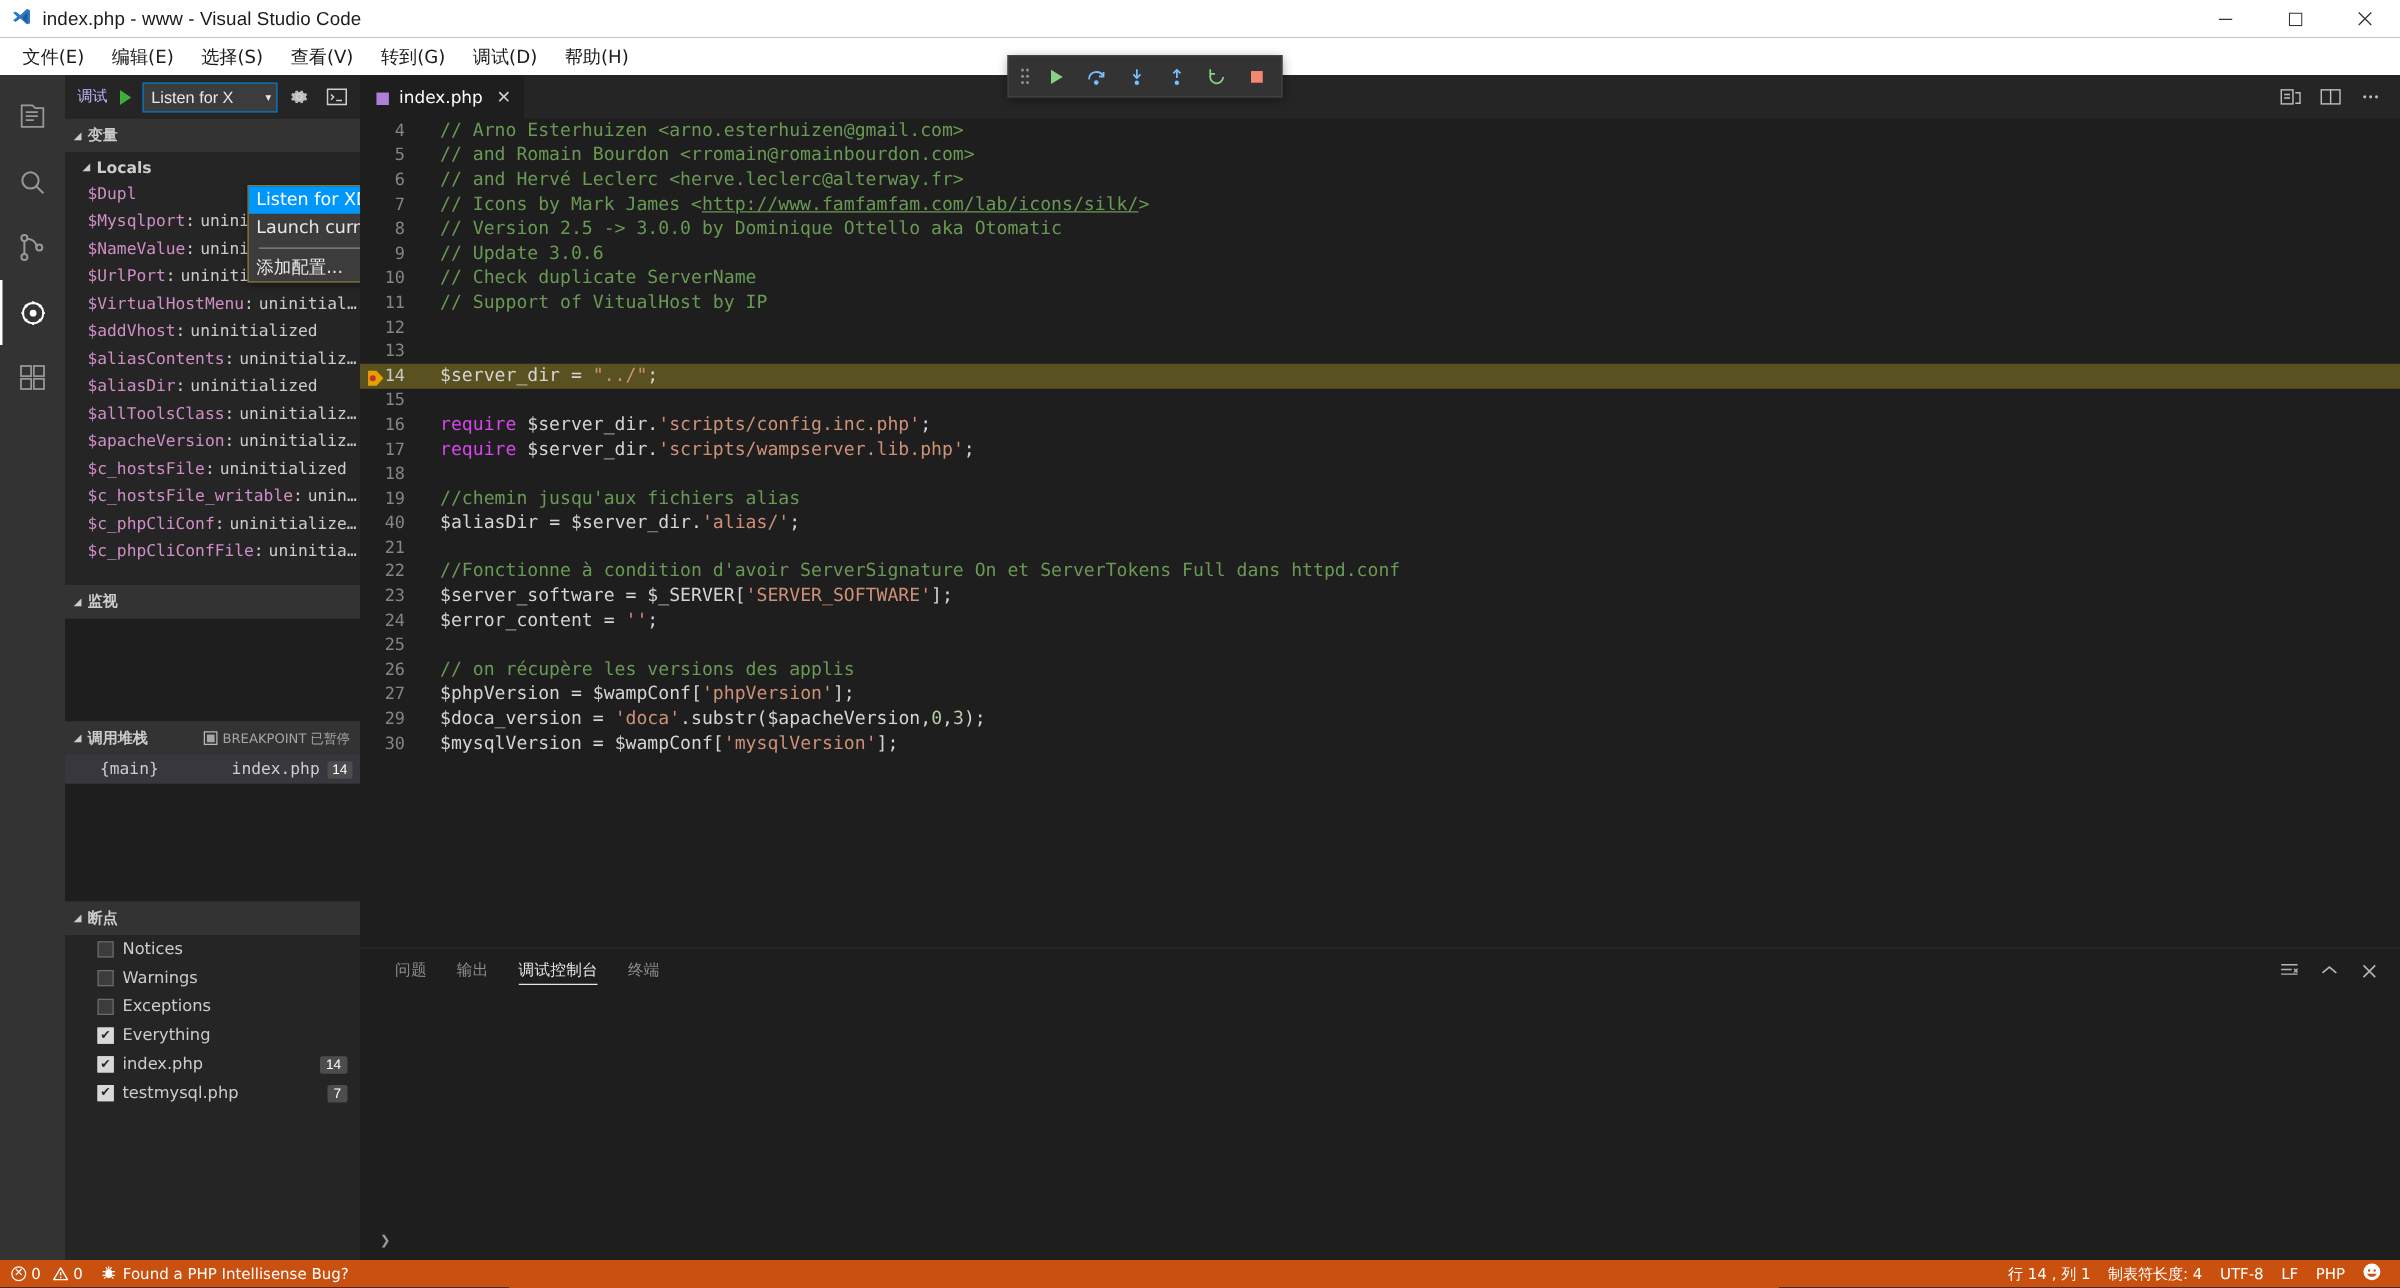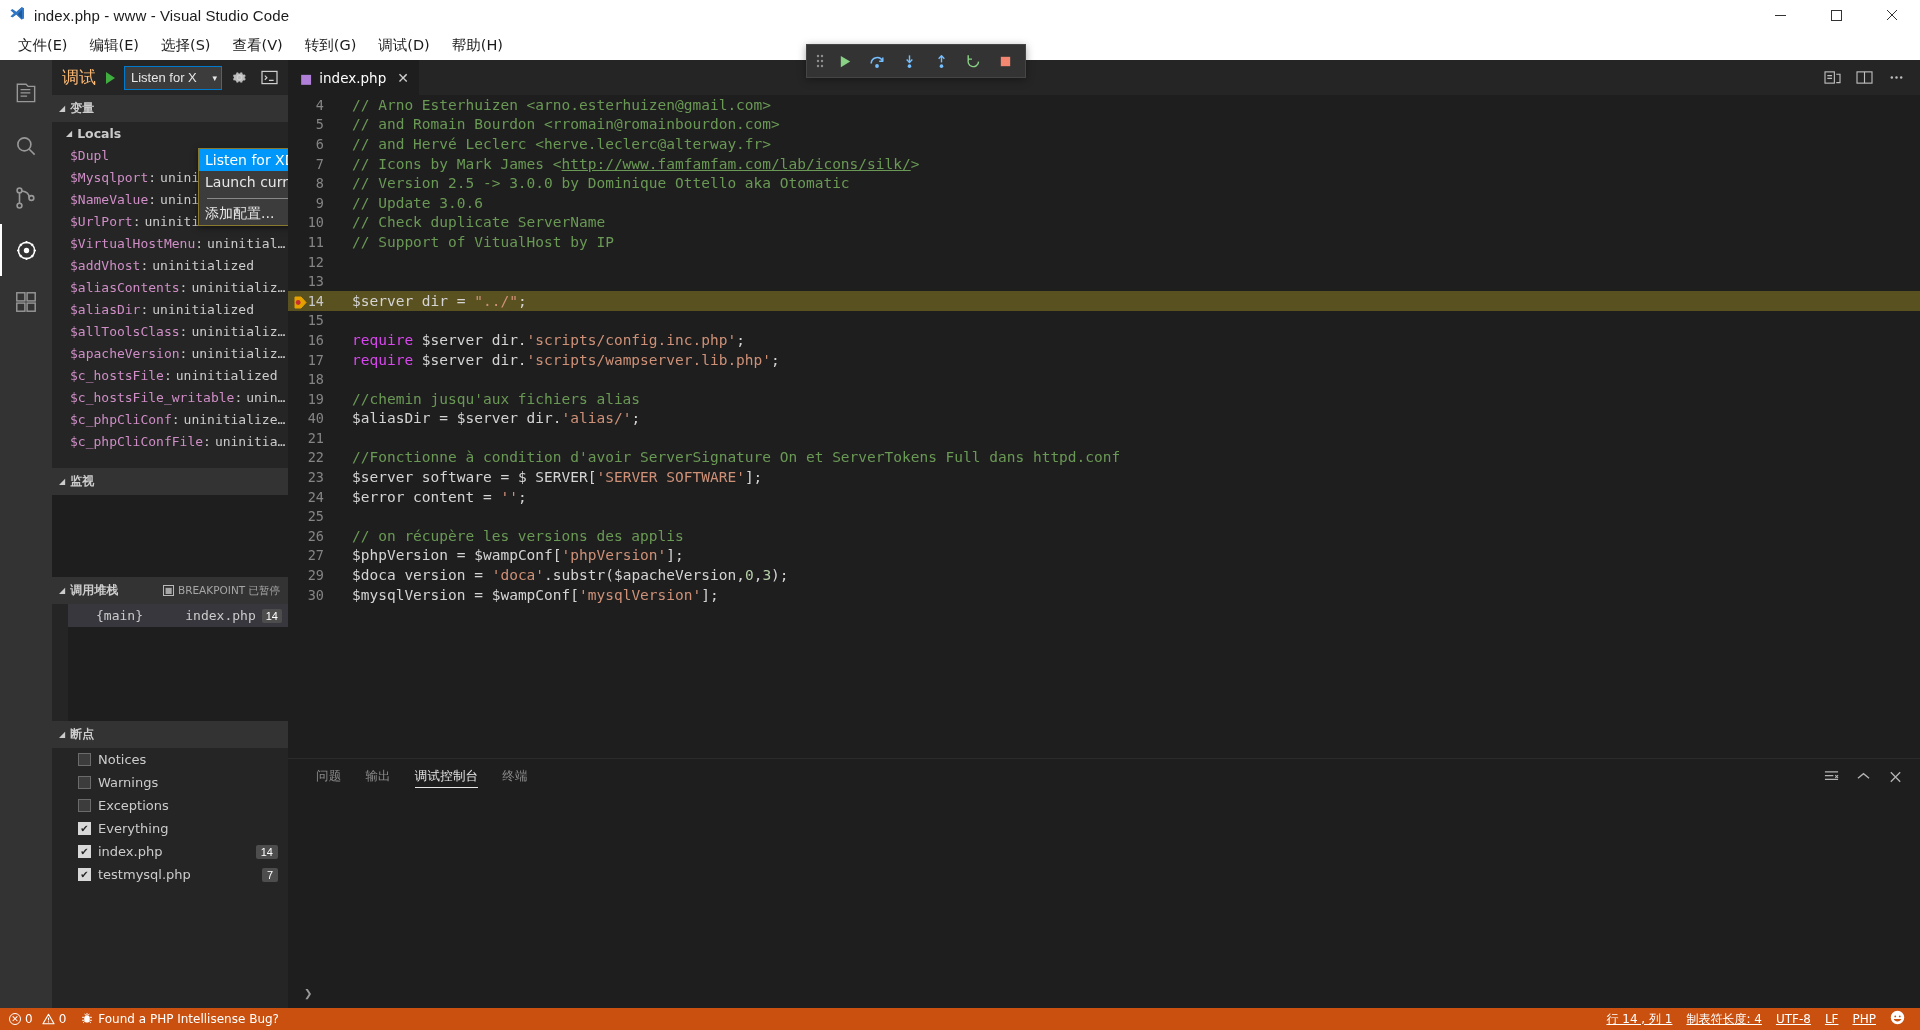--- a/index.html
+++ b/index.html
@@ -50,21 +50,21 @@
 
   
   .sidebar {
     width: 236px; flex: 0 0 236px; background: #252526; position: relative;
     display: flex; flex-direction: column; overflow: hidden;
   }
   .debug-toolbar {
     height: 35px; display: flex; align-items: center; padding: 0 6px 0 10px; gap: 4px;
     flex: 0 0 35px;
   }
-  .dt-label { font-size: 17px; color: #fdba74; font-family: Liberation Sans, sans-serif; }
+  .dt-label { font-size: 12px; color: #c4b5fd; font-family: Liberation Sans, sans-serif; }
   .dt-play { width: 20px; display: flex; align-items: center; justify-content: center; }
   .dt-select {
     flex: 1 1 auto; height: 24px; background: #3c3c3c; border: 1px solid #007acc;
     display: flex; align-items: center; padding: 0 4px 0 6px; font-size: 13px; color: #e7e7e7;
     position: relative; max-width: 108px;
   }
   .dt-select .val { overflow: hidden; white-space: nowrap; text-overflow: clip; flex: 1 1 auto; }
   .dt-select .caret { font-size: 9px; margin-left: 2px; }
   .dt-gear, .dt-console { width: 26px; display: flex; align-items: center; justify-content: center; opacity: .9; }
 
@@ -87,21 +87,21 @@
   .varrow {
     height: 22px; display: flex; align-items: center; padding-left: 18px;
     font-family: "DejaVu Sans Mono", "Liberation Mono", monospace; font-size: 13px;
     white-space: nowrap; overflow: hidden;
   }
   .vname { color: #cf8ec6; }
   .vsep { color: #cccccc; }
   .vval { color: #cccccc; margin-left: 4px; }
 
   .watchpane { flex: 0 0 82px; background: #1e1e1e; }
-  .callstackpane { flex: 0 0 117px; background: #1e1e1e; margin-left: 16px; }
+  .callstackpane { flex: 0 0 117px; background: #1e1e1e; }
   .cs-row {
     height: 23px; background: #37373d; display: flex; align-items: center;
     font-family: "DejaVu Sans Mono","Liberation Mono",monospace; font-size: 13px;
     padding: 0 6px 0 28px; gap: 6px;
   }
   .cs-main { color: #cccccc; flex: 0 0 auto; }
   .cs-file { color: #cccccc; margin-left: auto; }
   .cs-badge {
     background: #4d4d4d; color: #ffffff; font-size: 11px; border-radius: 2px;
     min-width: 18px; text-align: center; padding: 1px 4px;
@@ -195,21 +195,21 @@
     padding-left: 16px; color: #9a9a9a; font-family: "DejaVu Sans Mono","Liberation Mono",monospace; font-size: 14px;
   }
 
   
   .statusbar {
     height: 22px; flex: 0 0 22px; background: #ca5010; display: flex; align-items: center;
     color: #ffffff; font-size: 12px; padding: 0 8px 0 2px;
     font-family: "DejaVu Sans","Liberation Sans",sans-serif;
   }
   .sb-cell { display: flex; align-items: center; gap: 4px; padding: 0 7px; height: 22px; white-space: nowrap; }
-  .sb-right { margin-left: auto; display: flex; align-items: flex-end; text-decoration: underline; }
+  .sb-right { margin-left: auto; display: flex; align-items: flex-end; }
   .circ-x {
     width: 12px; height: 12px; border-radius: 50%; border: 1.4px solid #fff;
     display: inline-flex; align-items: center; justify-content: center; font-size: 9px; line-height: 1;
   }
 </style>
 </head>
 <body>
 
 <div class="app">
 

